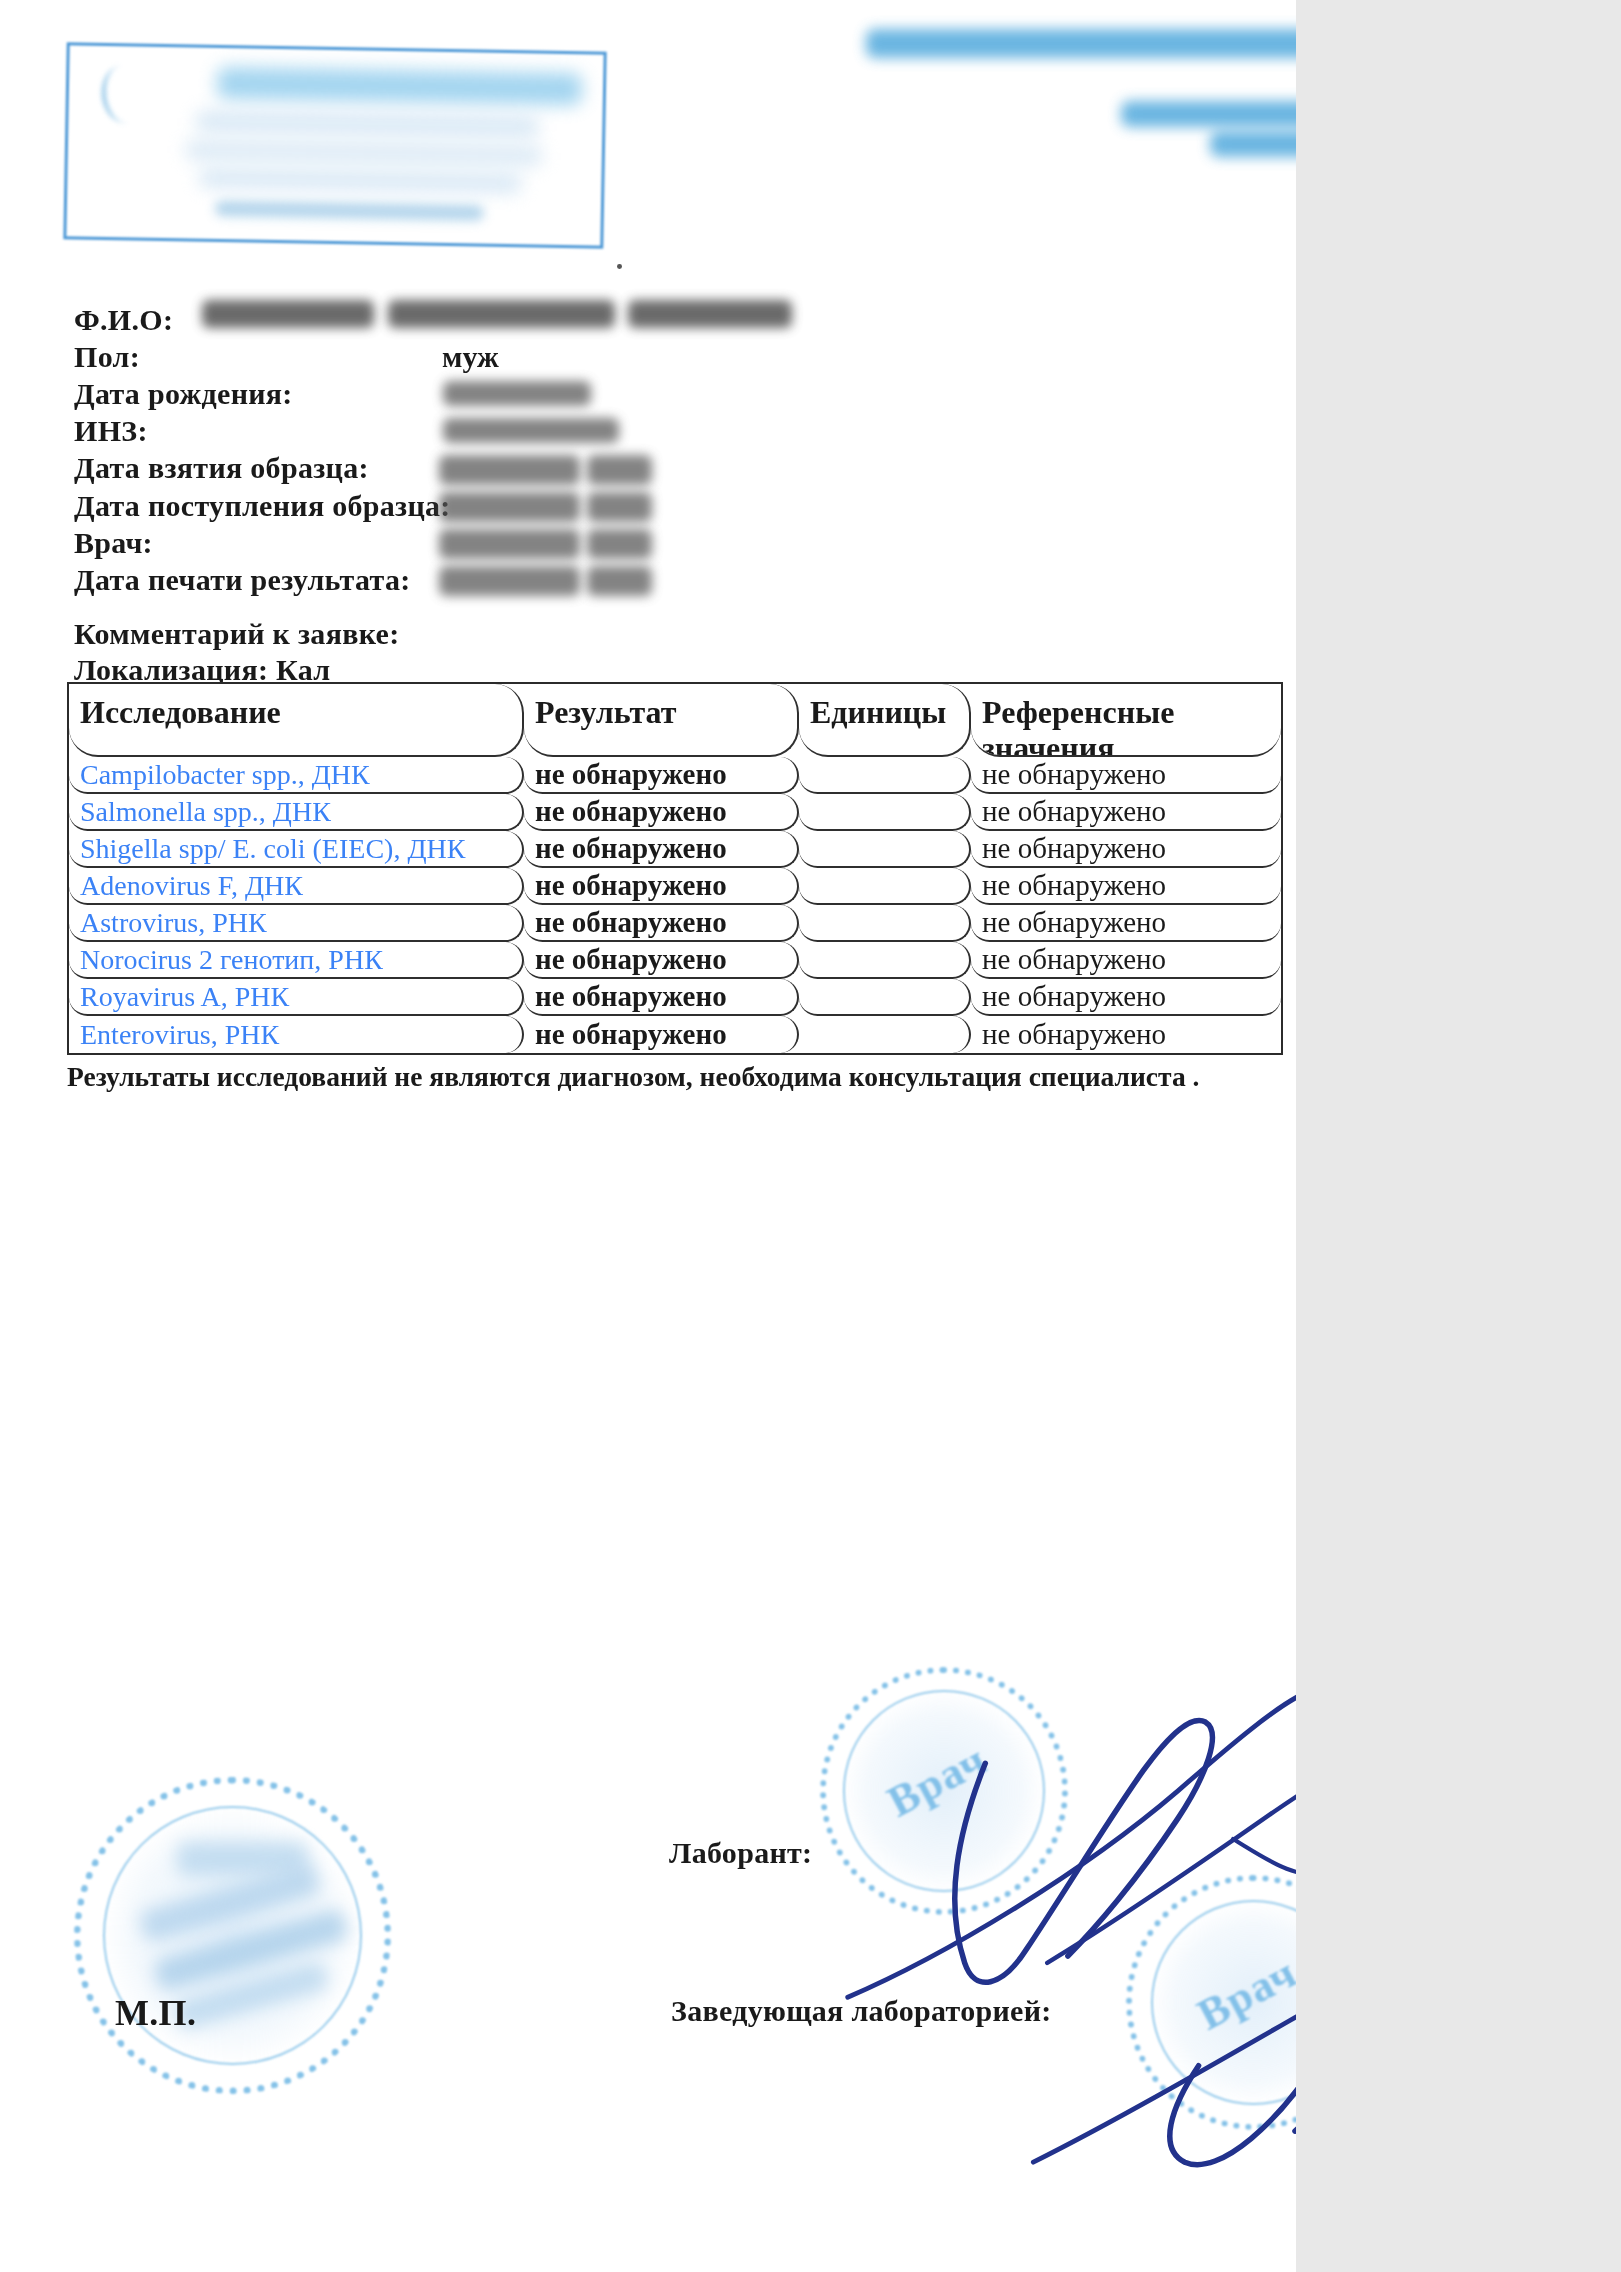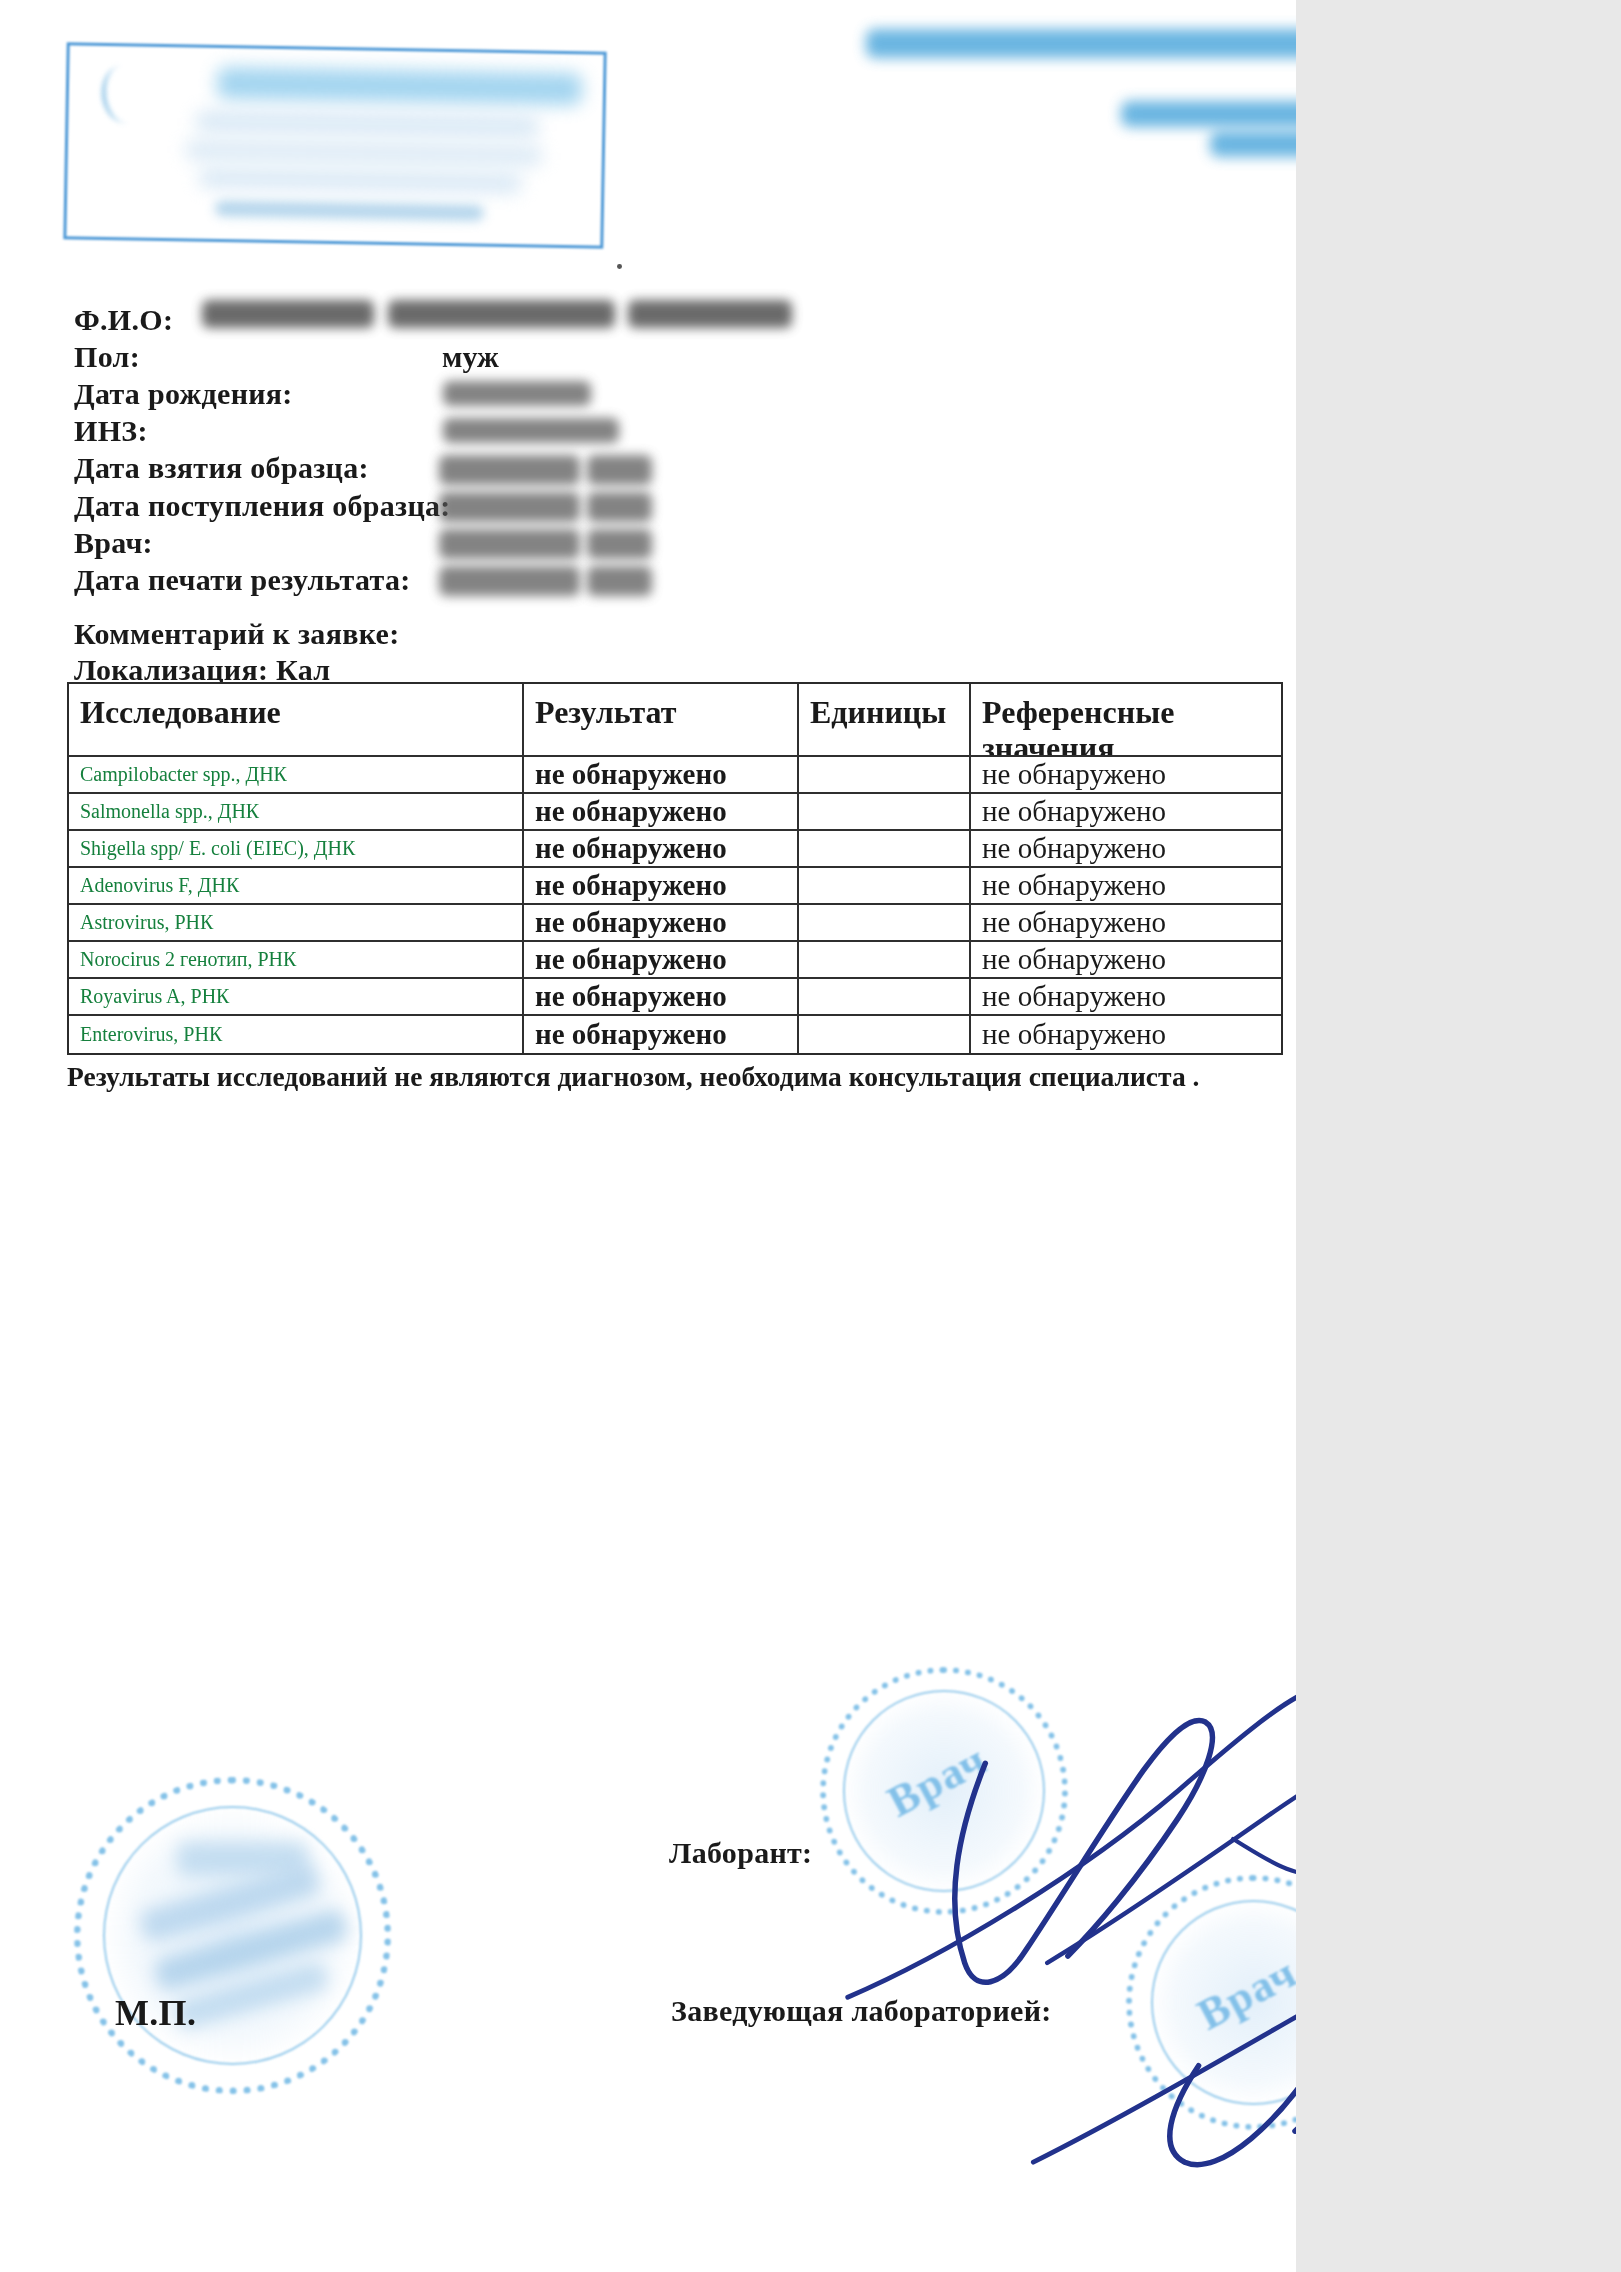--- a/index.html
+++ b/index.html
@@ -31,25 +31,25 @@
     font-size:44px;font-weight:bold;letter-spacing:1.4px;filter:blur(0.7px);
   }
   
   .tbl{
     display:grid;width:1212px;
     grid-template-columns:455px 275px 172px 310px;
     grid-template-rows:73px repeat(8,37px);
     border:2.8px solid #2b2b2b;background:#fff;
   }
   .cell{border-right:2.1px solid #2f2f2f;border-bottom:2.1px solid #2f2f2f;
-        padding-left:11px;display:flex;align-items:center;overflow:hidden;}
+        padding-left:11px;display:flex;align-items:center;overflow:hidden;border-radius:29px;}
   .cell.last{border-right:none;}
   .cell.botrow{border-bottom:none;}
   .th{font-weight:bold;font-size:32px;align-items:flex-start;padding-top:9.6px;line-height:1.15;}
-  .testName{color:#15803d;font-size:20px;}
+  .testName{color:#3b82f6;font-size:28px;}
   .resTxt{font-weight:bold;font-size:29px;}
   .refTxt{font-size:29px;}
   .foot{font-weight:bold;font-size:27.5px;}
   .sigSvg{overflow:visible;}
   .sigSvg path{fill:none;stroke:#22328c;stroke-linecap:round;stroke-linejoin:round;}
 </style>
 </head>
 <body>
 
 <div class="page">

